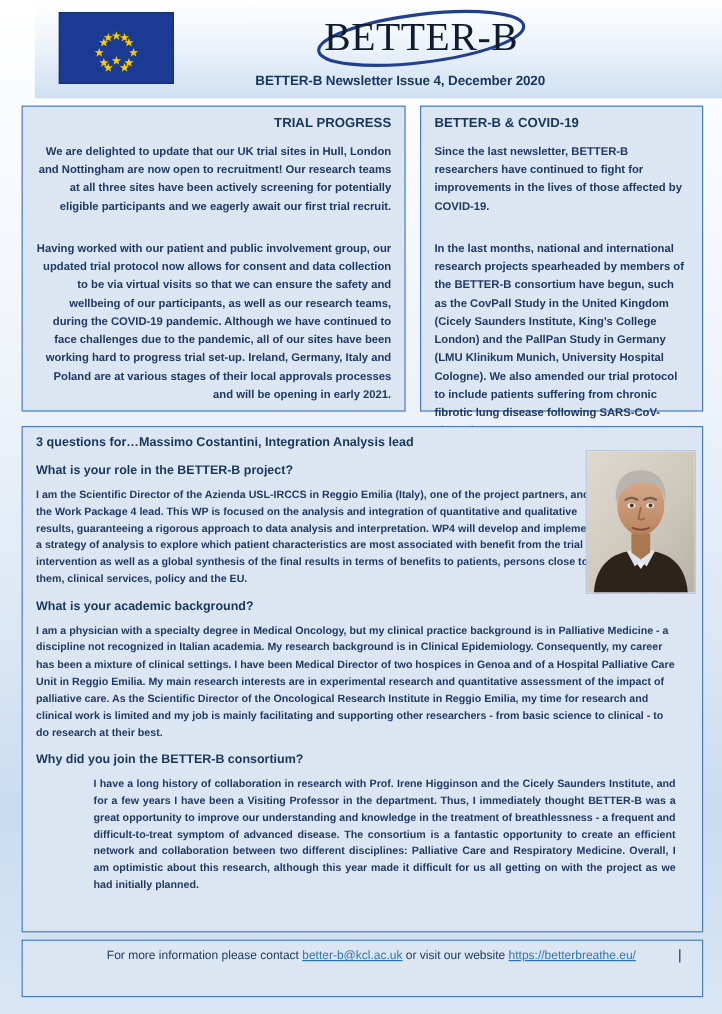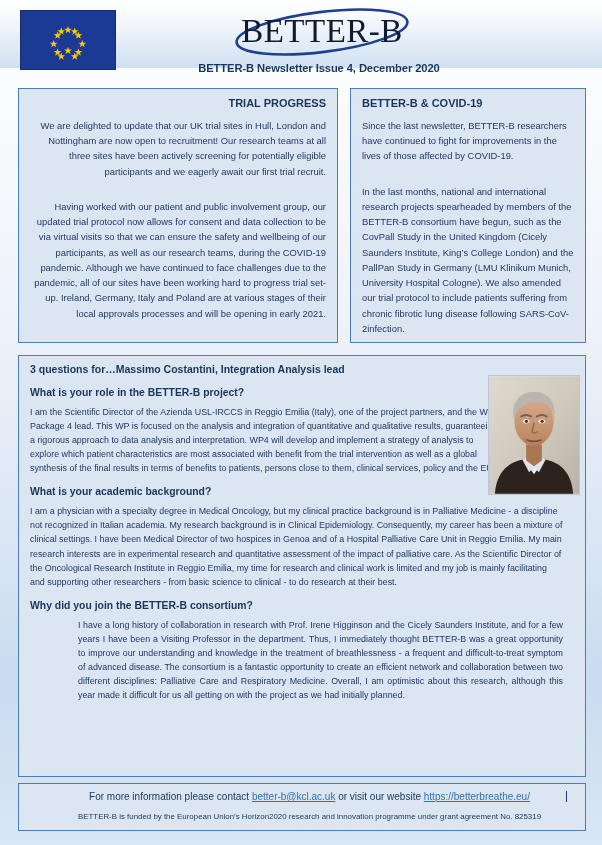--- a/index.html
+++ b/index.html
@@ -10,22 +10,23 @@
   }
   body {
     background: linear-gradient(180deg, #ffffff 0%, #eef3fa 38%, #dce7f5 62%, #c9dcf0 80%, #d9e6f5 100%);
     position: relative;
     overflow: hidden;
   }
 
   
   .header {
     position: relative;
-    height: 68px;
+    height: 82px;
     background: linear-gradient(180deg,#ffffff 0%,#f4f8fc 30%,#e4edf8 62%,#cfe0f2 100%);
+    margin-left: 29px;
   }
   .eu-flag {
     position: absolute; left: 20px; top: 10px;
     width: 96px; height: 60px;
     background: #1b3a93;
     border: 1px solid #14306f;
   }
   .eu-flag svg { display:block; width:100%; height:100%; }
 
   .logo-wrap {
@@ -53,20 +54,21 @@
   .box-title {
     color: #17365d;
     font-weight: bold;
     font-size: 11px;
   }
   .box p {
     margin: 0 0 9px 0;
     color: #1f3864;
     font-size: 9.4px;
     line-height: 1.62;
+    font-weight: bold;
   }
   .box p:last-child { margin-bottom: 0; margin-top: 20px; }
 
   
   #trial-progress {
     left: 18px; top: 88px; width: 320px; height: 255px;
     padding: 8px 11px 6px 11px;
     text-align: right;
   }
   #trial-progress .box-title { margin-bottom: 9px; }
@@ -249,14 +251,13 @@
 
     <path d="M34,62 Q46,76 58,62 Q54,74 46,75 Q38,74 34,62 Z" fill="#a9794f" opacity="0.35"></path>
   </svg>
 </div>
 
 <div class="box" id="footer-box">
   <div class="caret"></div>
   <div class="contact-line">
     <span>For more information please contact </span><a href="#">better-b@kcl.ac.uk</a><span> or visit our website </span><a href="#">https://betterbreathe.eu/</a>
   </div>
-  <div class="funding-line">BETTER-B is funded by the European Union’s Horizon2020 research and innovation programme under grant agreement No. 825319</div>
 </div>
 
 </body></html>

